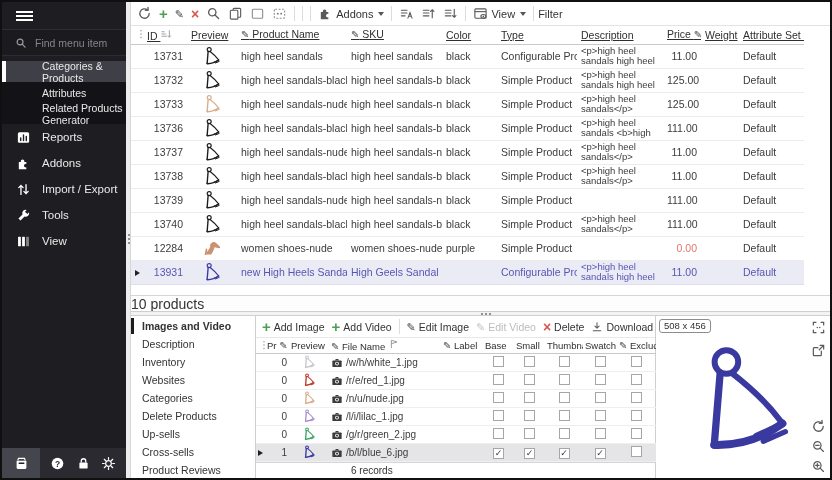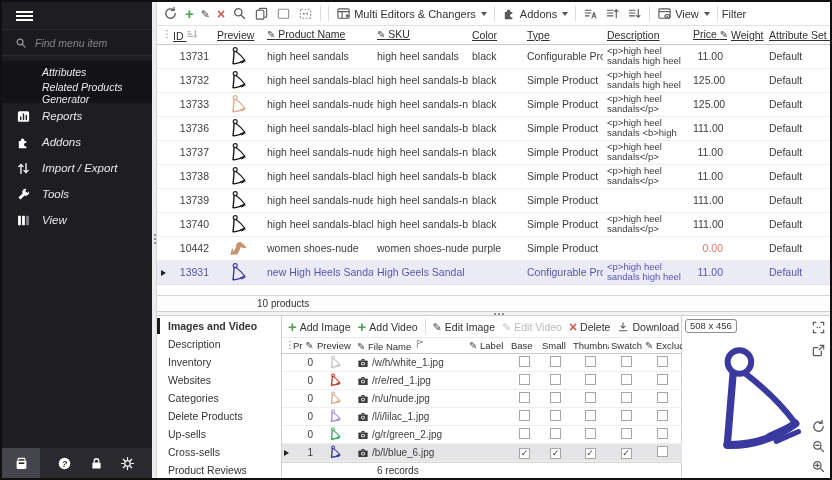--- a/index.html
+++ b/index.html
@@ -1,19 +1,19 @@
 <!DOCTYPE html>
 <html><head>
 <meta charset="utf-8">
 <style>
 *{box-sizing:border-box;margin:0;padding:0;}
 html,body{width:832px;height:480px;background:#fff;font-family:"Liberation Sans",sans-serif;}
 .frame{width:832px;height:480px;border:2px solid #101010;display:flex;overflow:hidden;background:#fff;}
 
-.sidebar{width:150px;background:#1e1e22;color:#e9e9e9;display:flex;flex-direction:column;flex-shrink:0;font-style:italic;}
+.sidebar{width:124px;background:#1e1e22;color:#e9e9e9;display:flex;flex-direction:column;flex-shrink:0;}
 .sb-burger{height:27px;display:flex;align-items:center;padding-left:14px;flex-shrink:0;}
 .burger span{display:block;width:17px;height:2px;background:#fff;margin:2px 0;}
 .sb-search{height:27px;display:flex;align-items:center;gap:8px;padding-left:13px;font-size:10.5px;color:#84848c;border-top:1px solid #2c2c31;border-bottom:1px solid #2c2c31;background:#1b1b1f;flex-shrink:0;}
 .sb-menu{flex:1;padding-top:5px;font-size:11.5px;overflow:hidden;}
 .sb-item{height:26px;display:flex;align-items:center;gap:11px;padding-left:14px;}
 .sb-sub{background:#131317;}
 .sb-subitem{height:21px;display:flex;align-items:center;padding-left:40px;font-size:10.5px;position:relative;}
 .sb-subitem.sel{background:#3f3f47;}
 .sb-subitem.sel::before{content:"";position:absolute;left:0;top:0;bottom:0;width:4px;background:#fff;}
 .sb-footer{height:30px;background:#2a2a30;display:flex;align-items:center;flex-shrink:0;}
@@ -41,21 +41,21 @@
 .grid-wrap{height:285px;display:flex;flex-direction:column;flex-shrink:0;}
 .gscroll{flex:1;overflow:hidden;}
 table.grid{border-collapse:collapse;table-layout:fixed;width:673px;font-size:10.5px;color:#3c3c3c;}
 table.grid th{font-weight:normal;text-align:left;height:18px;border-bottom:1px solid #c9c9c9;padding:0 4px;font-size:10.5px;color:#2f2f2f;white-space:nowrap;overflow:hidden;text-decoration:underline;}
 table.grid td{border-bottom:1px solid #ececec;padding:0 4px;white-space:nowrap;overflow:hidden;height:23px;}
 table.grid tr.sel td{background:#ebebf6;color:#5656b2;border-color:#dddded;}
 table.grid td.prevcell{background:#fff;text-align:center;padding:0;}
 td.num,th.num{text-align:right;}
 td.desc div{white-space:normal;line-height:10.5px;font-size:9.5px;max-height:21px;overflow:hidden;}
 .tri{width:0;height:0;border-top:3.5px solid transparent;border-bottom:3.5px solid transparent;border-left:5px solid #222;display:inline-block;}
-.status{height:16px;border-top:1px solid #d5d5d5;font-size:10px;color:#333;display:flex;align-items:center;padding-left:100px;flex-shrink:0;background:#fdfdfd;}
+.status{height:16px;border-top:1px solid #d5d5d5;font-size:14px;color:#333;display:flex;align-items:center;flex-shrink:0;background:#fdfdfd;}
 
 .bottom{flex:1;display:flex;min-height:0;}
 .tabs{width:125px;border-right:1px solid #cfcfcf;font-size:10.5px;padding-top:1px;flex-shrink:0;background:#fff;}
 .tab{height:18px;display:flex;align-items:center;padding-left:11px;position:relative;color:#333;white-space:nowrap;overflow:hidden;}
 .tab.sel{font-weight:bold;}
 .tab.sel::before{content:"";position:absolute;left:0;top:1px;bottom:1px;width:3px;background:#1c1c1c;}
 .bmain{width:400px;display:flex;flex-direction:column;min-width:0;border-right:1px solid #cfcfcf;flex-shrink:0;}
 .btoolbar{height:22px;display:flex;align-items:center;font-size:10.5px;gap:1px;padding:0 3px;color:#333;flex-shrink:0;border-bottom:1px solid #e8e8e8;white-space:nowrap;overflow:hidden;}
 .btn-dis{color:#bcbcbc;}
 .btn-dis .pencil-glyph{color:#c6c6c6;}
@@ -92,20 +92,23 @@
       <span class="ic sm">
           <svg viewBox="0 0 16 16" fill="none" stroke="#9a9aa0" stroke-width="1.6" stroke-linecap="round">
             <circle cx="6.7" cy="6.7" r="3.9"></circle>
             <path d="M9.6 9.6l3.8 3.8"></path>
           </svg>
         </span>
       <span>Find menu item</span>
     </div>
     <div class="sb-menu" id="sbMenu">
         <div class="sb-sub">
+          <div class="sb-subitem sel">
+            <span>Categories &amp; Products</span>
+          </div>
           <div class="sb-subitem">
             <span>Attributes</span>
           </div>
           <div class="sb-subitem">
             <span>Related Products Generator</span>
           </div>
         </div>
         <div class="sb-item">
           <span class="ic">
             <svg viewBox="0 0 16 16">
@@ -235,31 +238,20 @@
           <span class="ic">
             <svg viewBox="0 0 16 16" fill="none" stroke="#8f8f8f" stroke-width="1.2">
               <rect x="2.5" y="3.5" width="11" height="9.5" rx="1" stroke-dasharray="2 1.6"></rect>
               <circle cx="6.2" cy="8.2" r=".9" fill="#666" stroke="none"></circle>
               <circle cx="9.8" cy="8.2" r=".9" fill="#666" stroke="none"></circle>
             </svg>
           </span>
         </span>
       <span class="tb-sep"></span>
       <span class="tb-sep"></span>
-      <span class="tb-btn">
-          <span class="ic">
-            <svg viewBox="0 0 16 16" fill="none" stroke="#5a5a5a" stroke-width="1.2">
-              <rect x="2" y="3" width="12" height="10" rx="1"></rect>
-              <path d="M2 6h12M6.5 6v7"></path>
-              <path d="M10.2 10.5h3.6M12 8.7v3.6" stroke-width="1.4"></path>
-            </svg>
-          </span>
-          <span>Multi Editors &amp; Changers</span>
-          <span class="caret"></span>
-        </span>
       <span class="tb-sep"></span>
       <span class="tb-btn">
           <span class="ic">
             <svg viewBox="0 0 16 16">
               <path d="M3 6.3h2.2a1.9 1.9 0 1 1 3.6 0H11v2.2a1.9 1.9 0 1 0 0 3.6v2H3z" fill="#5a5a5a"></path>
             </svg>
           </span>
           <span>Addons</span>
           <span class="caret"></span>
         </span>
@@ -527,21 +519,21 @@
                 <td>Simple Product</td>
                 <td class="desc">
                   <div>&lt;p&gt;high heel sandals&lt;/p&gt;</div>
                 </td>
                 <td class="num">111.00</td>
                 <td></td>
                 <td>Default</td>
               </tr>
               <tr class="">
                 <td></td>
-                <td class="num">10442</td>
+                <td class="num">12284</td>
                 <td class="prevcell"><svg viewBox="0 0 32 32" width="20" height="21">
                     <g fill="#c99272">
                       <path d="M4 27c4-3.5 7.5-8 9.5-13l-1-1.2C14.5 7.5 19 5.5 23 9l5.5 5.5c1.2 1.2.3 3-1.4 2.6L20 15.5c-1.2 4.8-3.2 8.5-5.2 11.5z"></path>
                       <path d="M6.2 17L4.2 27.5h2.6l1.8-8.6z"></path>
                     </g>
                   </svg></td>
                 <td>women shoes-nude</td>
                 <td>women shoes-nude-2</td>
                 <td>purple</td>
                 <td>Simple Product</td>

